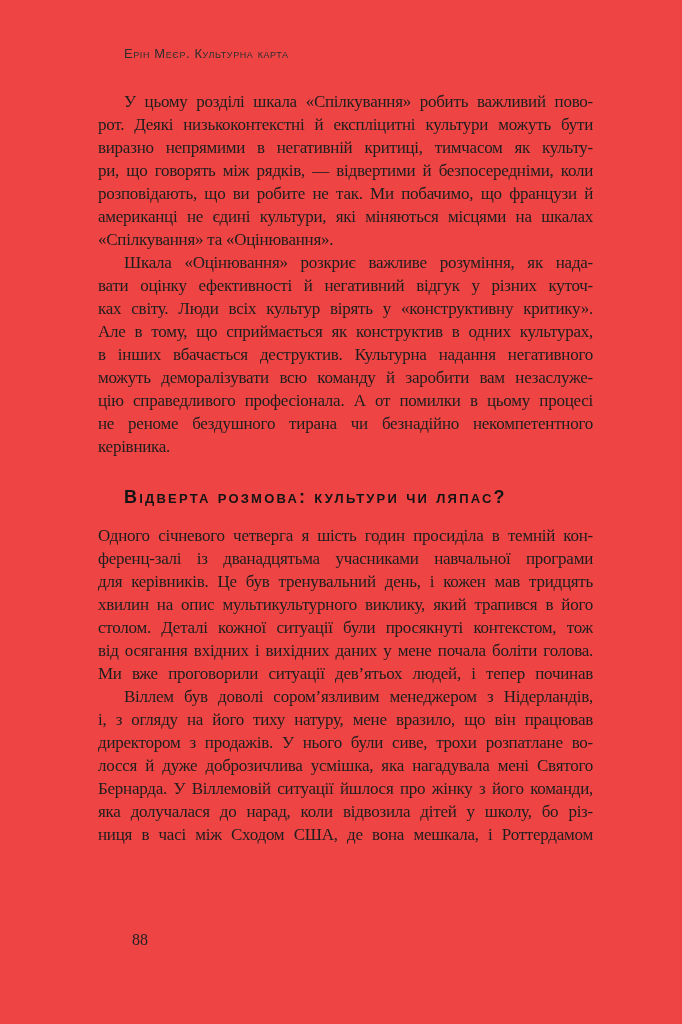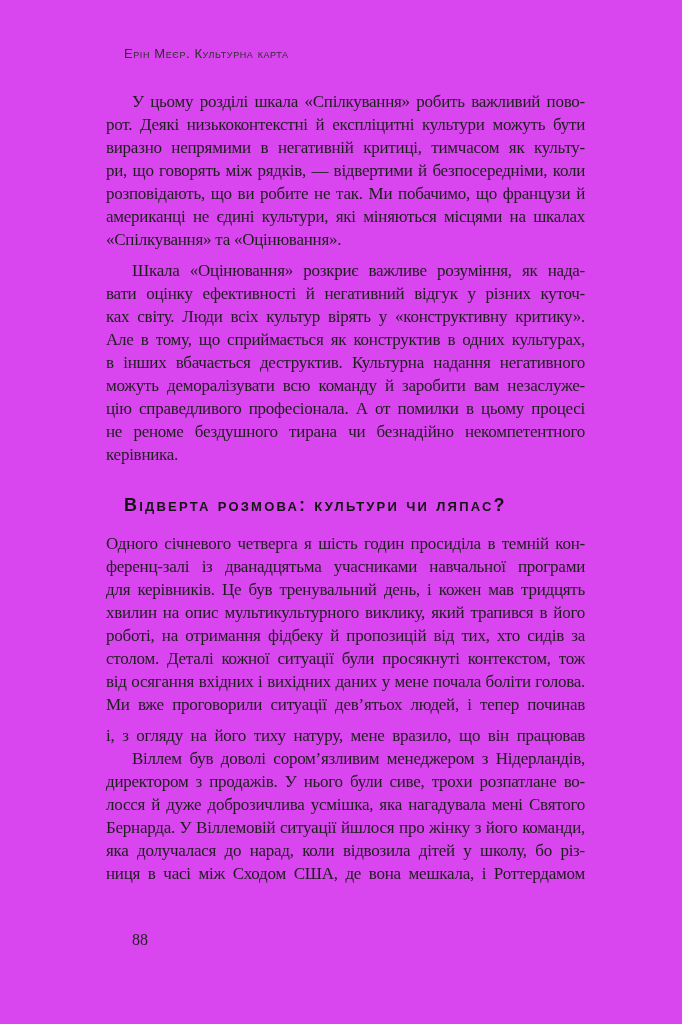--- a/index.html
+++ b/index.html
@@ -11,41 +11,41 @@
     width: 682px;
     height: 1024px;
     position: relative;
     overflow: hidden;
     font-family: "Liberation Serif", serif;
     color: #1e1e1e;
   }
   .page {
     position: absolute;
     inset: 0;
-    background: #d946ef;
+    background: #ef4444;
     padding-left: 19px;
   }
   .textblock {
     position: absolute;
     left: 98px;
     top: 46px;
     width: 495px;
   }
   .running-header {
     font-family: "Liberation Sans", sans-serif;
     font-variant: small-caps;
     font-size: 13px;
     letter-spacing: 0.6px;
     color: #2e2e2e;
     padding-left: 26px;
     height: 16px;
     line-height: 16px;
     white-space: nowrap;
   }
-  .paragraph { margin: 8px; }
+  .paragraph { margin: 0; }
   .p-first { margin-top: 28px; }
   .line {
     font-size: 17px;
     letter-spacing: -0.25px;
     height: 23px;
     line-height: 23px;
     text-align: justify;
     text-align-last: justify;
     overflow: hidden;
     white-space: normal;
@@ -102,29 +102,28 @@
         <div class="line line-last">керівника.</div>
       </div>
 
     <h2 class="section-heading">Відверта розмова: культури чи ляпас?</h2>
 
     <div class="paragraph">
         <div class="line">Одного січневого четверга я шість годин просиділа в темній кон-</div>
         <div class="line">ференц-залі із дванадцятьма учасниками навчальної програми</div>
         <div class="line">для керівників. Це був тренувальний день, і кожен мав тридцять</div>
         <div class="line">хвилин на опис мультикультурного виклику, який трапився в його</div>
-        <div class="line">роботі, на отримання фідбеку й пропозицій від тих, хто сидів за</div>
         <div class="line">столом. Деталі кожної ситуації були просякнуті контекстом, тож</div>
         <div class="line">від осягання вхідних і вихідних даних у мене почала боліти голова.</div>
         <div class="line">Ми вже проговорили ситуації дев’ятьох людей, і тепер починав</div>
       </div>
 
     <div class="paragraph">
+        <div class="line line-indent">Віллем був доволі сором’язливим менеджером з Нідерландів,</div>
         <div class="line">і, з огляду на його тиху натуру, мене вразило, що він працював</div>
-        <div class="line line-indent">Віллем був доволі сором’язливим менеджером з Нідерландів,</div>
         <div class="line">директором з продажів. У нього були сиве, трохи розпатлане во-</div>
         <div class="line">лосся й дуже доброзичлива усмішка, яка нагадувала мені Святого</div>
         <div class="line">Бернарда. У Віллемовій ситуації йшлося про жінку з його команди,</div>
         <div class="line">яка долучалася до нарад, коли відвозила дітей у школу, бо різ-</div>
         <div class="line">ниця в часі між Сходом США, де вона мешкала, і Роттердамом</div>
       </div>
   </div>
 
   <div class="page-number">88</div>
 </div>

